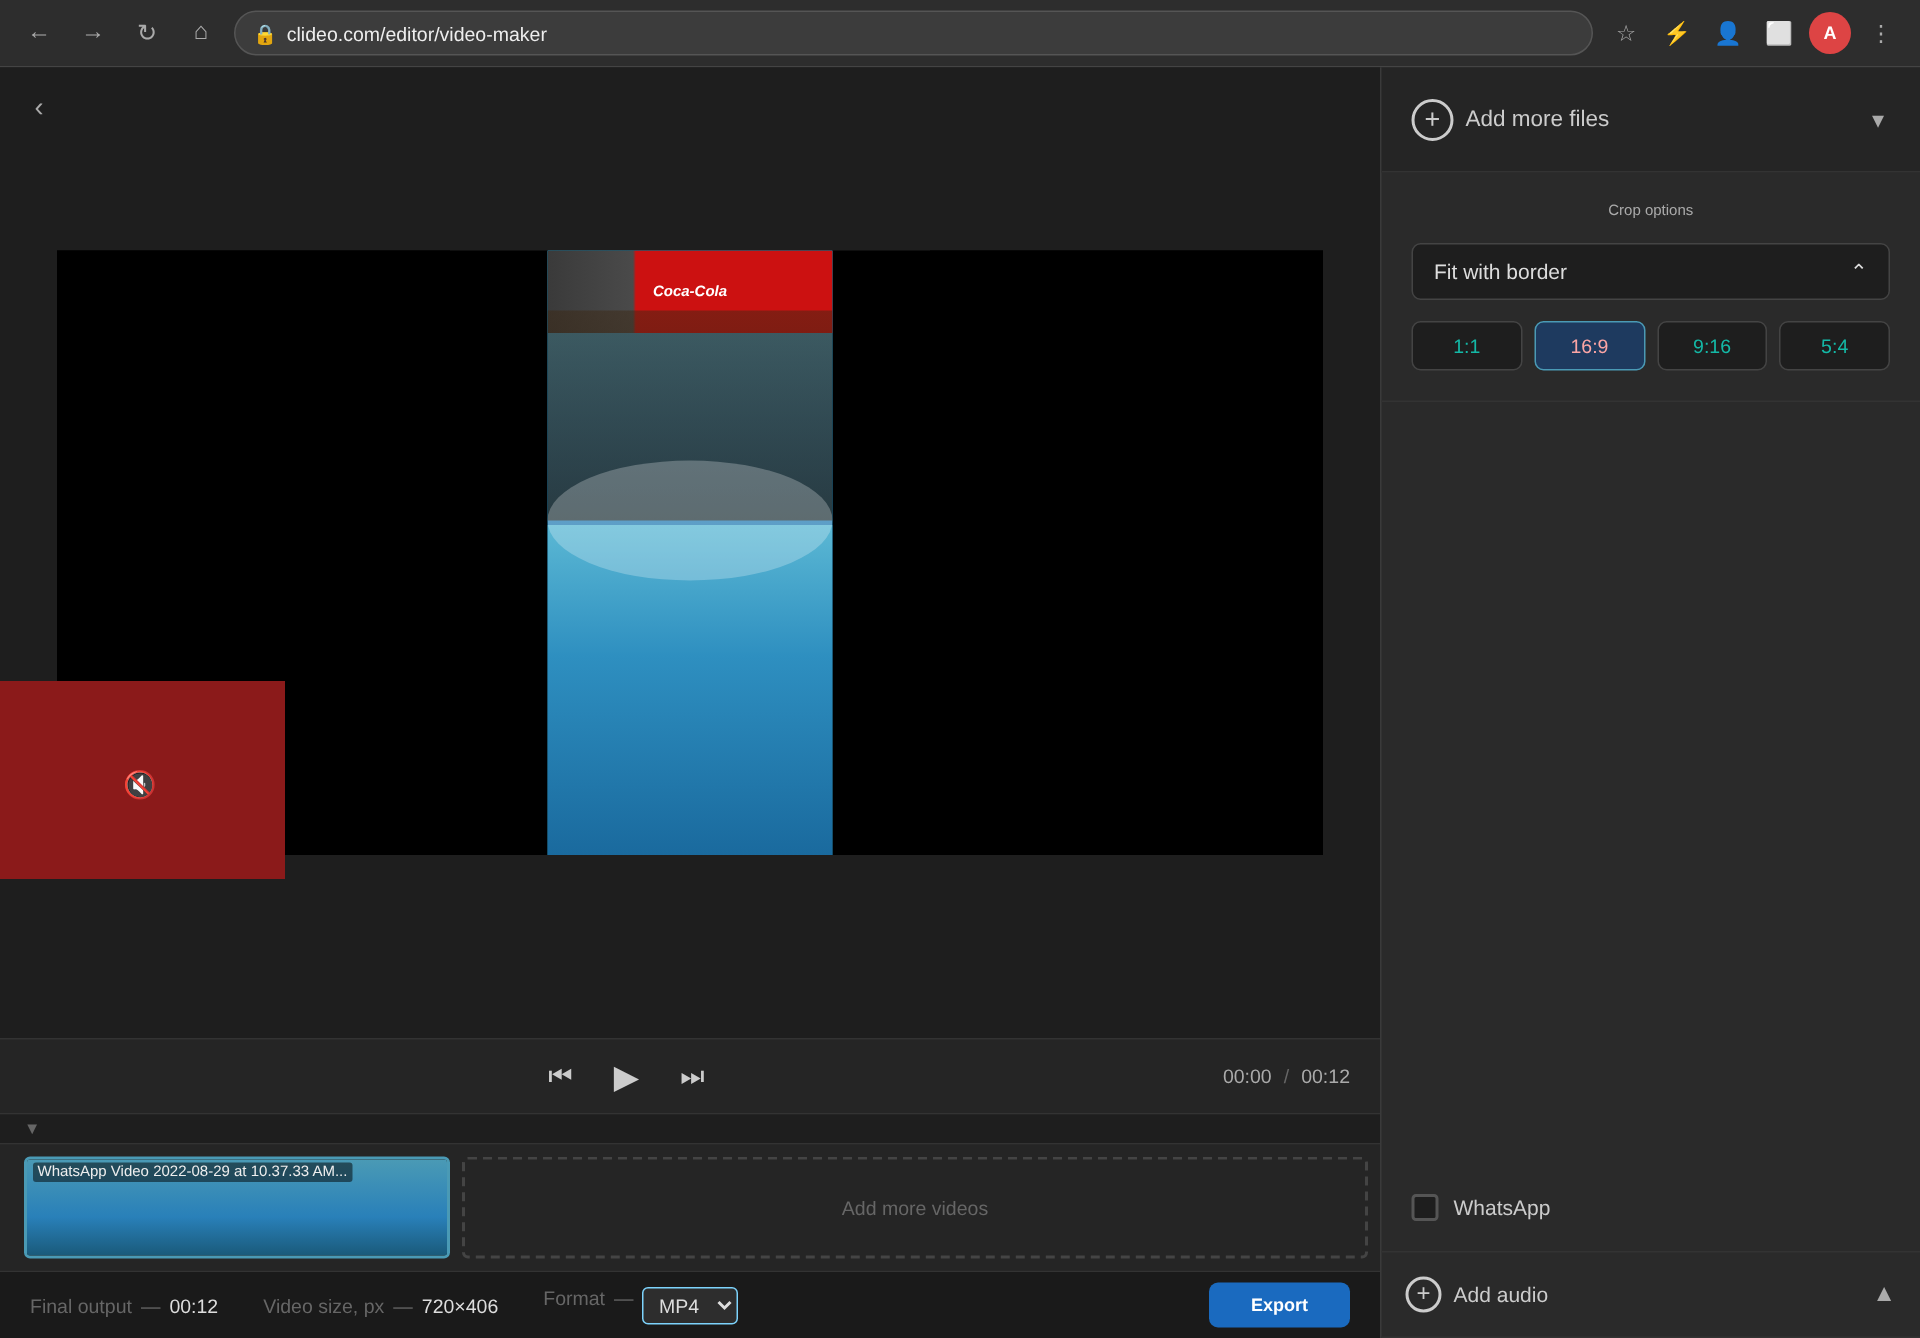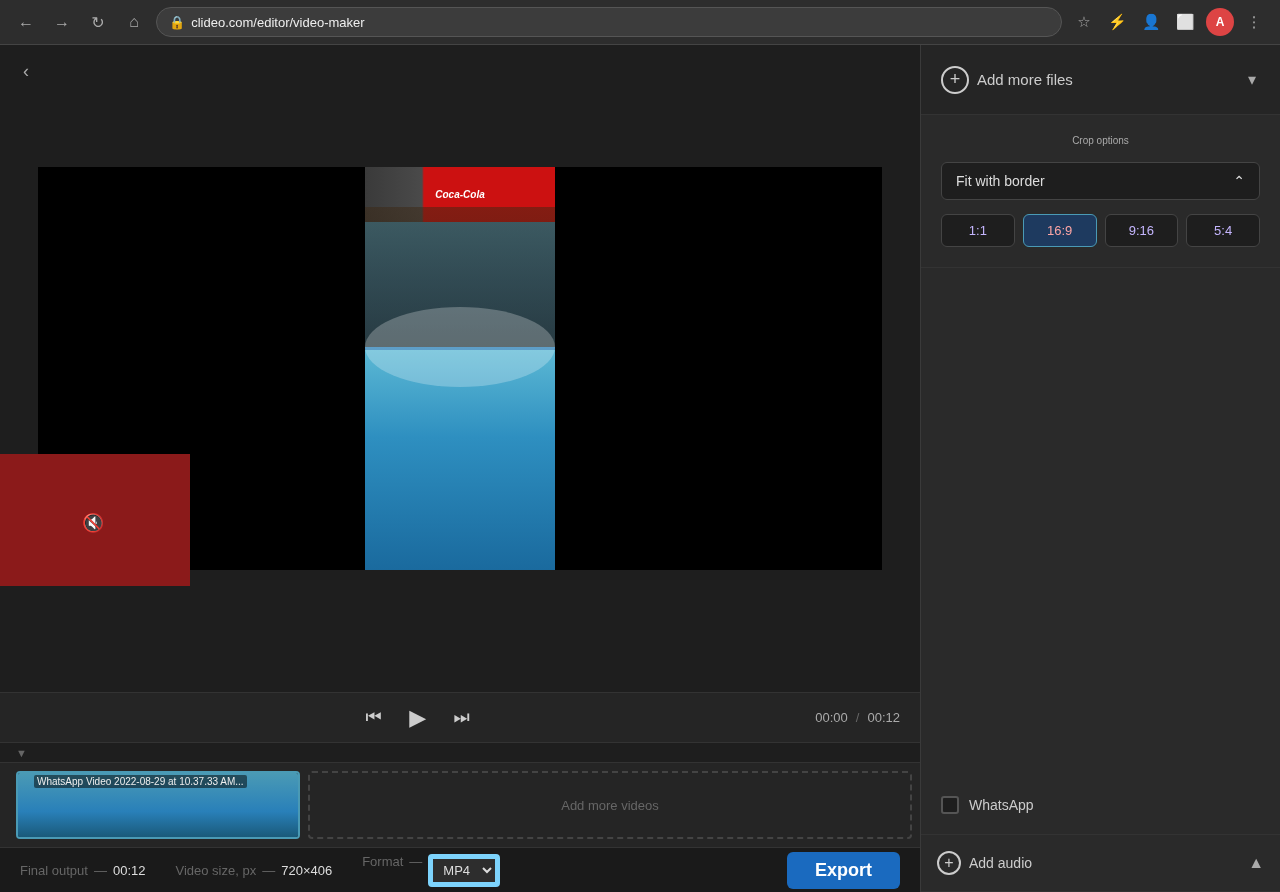--- a/index.html
+++ b/index.html
@@ -155,21 +155,21 @@
       border-radius: 4px;
       overflow: hidden;
       position: relative;
       margin-left: 16px;
       cursor: pointer;
     }
 
     .clip-label {
       position: absolute;
       top: 2px;
-      left: 16px;
+      left: 4px;
       font-size: 10px;
       color: #eee;
       background: rgba(0,0,0,0.5);
       padding: 1px 3px;
       border-radius: 2px;
       white-space: nowrap;
       overflow: hidden;
       text-overflow: ellipsis;
       max-width: 220px;
     }
@@ -251,36 +251,36 @@
       gap: 6px;
       font-size: 13px;
       color: #aaa;
     }
 
     .status-label { color: #666; }
     .status-value { color: #ddd; }
 
     .status-select {
       background: #2d2d2d;
-      border: 5px solid #7dd3fc;
+      border: 1px solid #7dd3fc;
       color: #ddd;
       padding: 3px 6px;
       border-radius: 4px;
       font-size: 13px;
       cursor: pointer;
     }
 
     .export-btn {
       margin-left: auto;
       background: #1a6abf;
       color: white;
       border: none;
       padding: 8px 28px;
       border-radius: 6px;
-      font-size: 18px;
+      font-size: 12px;
       font-weight: 600;
       cursor: pointer;
     }
 
     
     .right-panel {
       width: 360px;
       background: #2a2a2a;
       border-left: 1px solid #3a3a3a;
       display: flex;
@@ -362,21 +362,21 @@
       display: flex;
       gap: 8px;
     }
 
     .ratio-btn {
       flex: 1;
       padding: 8px 4px;
       background: #1e1e1e;
       border: 1px solid #444;
       border-radius: 6px;
-      color: #c4b5fd;
+      color: #14b8a6;
       font-size: 13px;
       cursor: pointer;
       text-align: center;
     }
 
     .ratio-btn.active {
       background: #1e3a5f;
       border-color: #4a9ab5;
       color: #fca5a5;
     }

